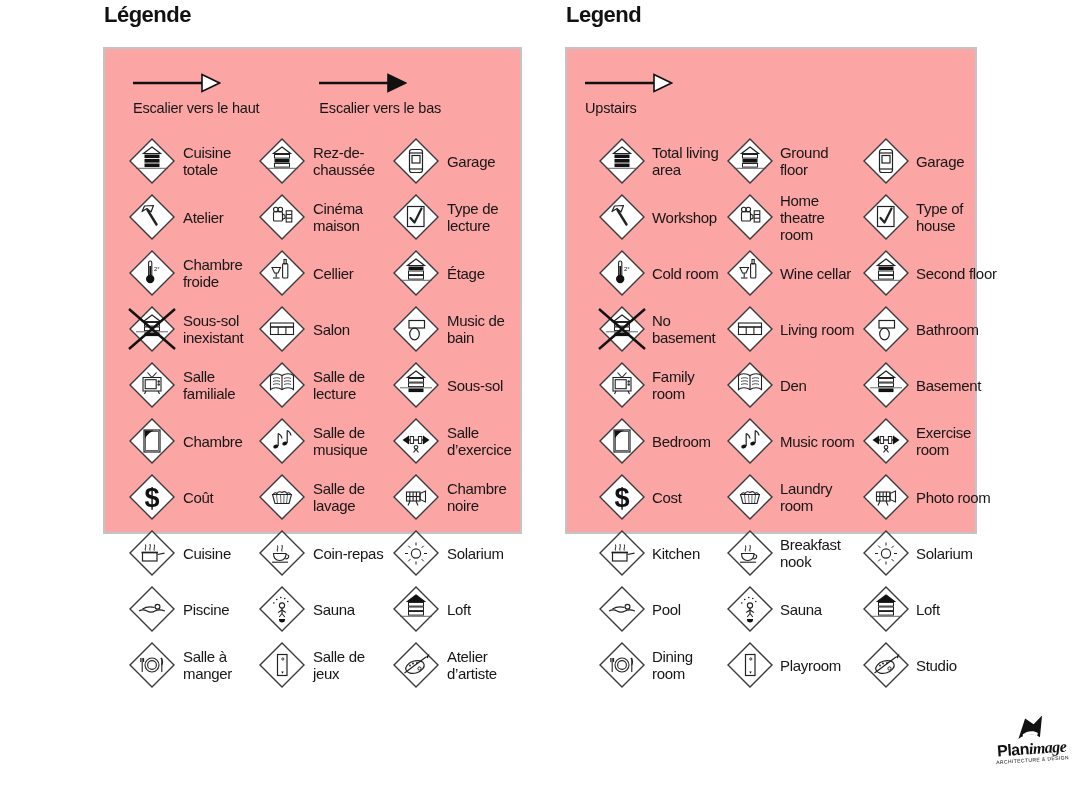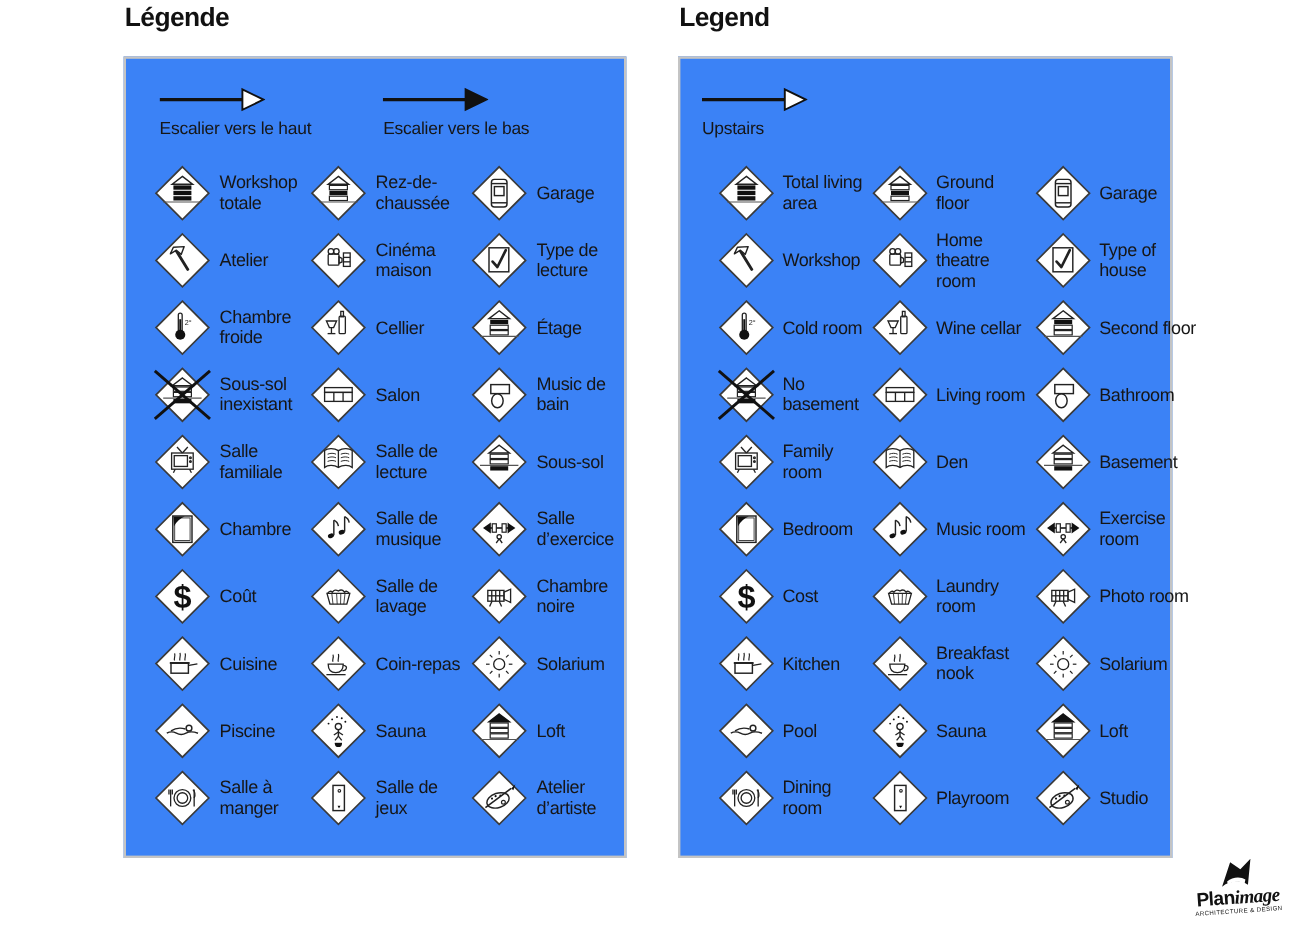--- a/index.html
+++ b/index.html
@@ -1,21 +1,21 @@
 <!DOCTYPE html>
 <html><head>
 <meta charset="utf-8">
 <style>
   html,body{margin:0;padding:0;background:#fff;}
   .canvas{position:relative;width:1080px;height:785px;background:#fff;overflow:hidden;
           font-family:"Liberation Sans",sans-serif;color:#1a1a1a;}
   .panel-title{position:absolute;top:2px;font-size:22px;font-weight:bold;letter-spacing:-0.5px;color:#111;}
   #title-fr{left:104px;}
   #title-en{left:566px;}
-  .panel{position:absolute;top:47px;height:668px;border:2px solid #c4c4c4;background:#3b82f6;box-sizing:border-box;}
+  .panel{position:absolute;top:47px;height:487px;border:2px solid #c4c4c4;background:#fca5a5;box-sizing:border-box;}
   .panel-fr{left:103px;width:419px;}
   .panel-en{left:565px;width:412px;}
   .arrows{position:absolute;top:0;left:0;right:0;display:flex;}
   .panel-fr .arrows{padding:24px 0 0 28px;gap:60px;}
   .panel-en .arrows{padding:24px 17px 0 18px;gap:18px;}
   .arrow-group{display:flex;flex-direction:column;}
   .arrow-svg{width:88px;height:20px;display:block;}
   .arrow-label{font-size:14.5px;letter-spacing:-0.2px;margin-top:7px;white-space:nowrap;color:#161616;}
   .grid{position:absolute;top:84px;display:grid;grid-auto-rows:56px;align-items:center;}
   .panel-fr .grid{left:24px;grid-template-columns:46px 68px 46px 72px 46px 84px;column-gap:8px;}
@@ -281,21 +281,21 @@
         <div class="arrow-label">Escalier vers le bas</div>
       </div>
     </div>
     <div class="grid">
         <div class="icon-cell">
           <svg class="sym" viewBox="0 0 46 46">
             <polygon class="dia" points="23,1 45,23 23,45 1,23"></polygon>
             <use href="#g-total-living-area-icon"></use>
           </svg>
         </div>
-        <div class="item-label">Workshop totale</div>
+        <div class="item-label">Cuisine totale</div>
         <div class="icon-cell">
           <svg class="sym" viewBox="0 0 46 46">
             <polygon class="dia" points="23,1 45,23 23,45 1,23"></polygon>
             <use href="#g-ground-floor-icon"></use>
           </svg>
         </div>
         <div class="item-label">Rez-de-chaussée</div>
         <div class="icon-cell">
           <svg class="sym" viewBox="0 0 46 46">
             <polygon class="dia" points="23,1 45,23 23,45 1,23"></polygon>

